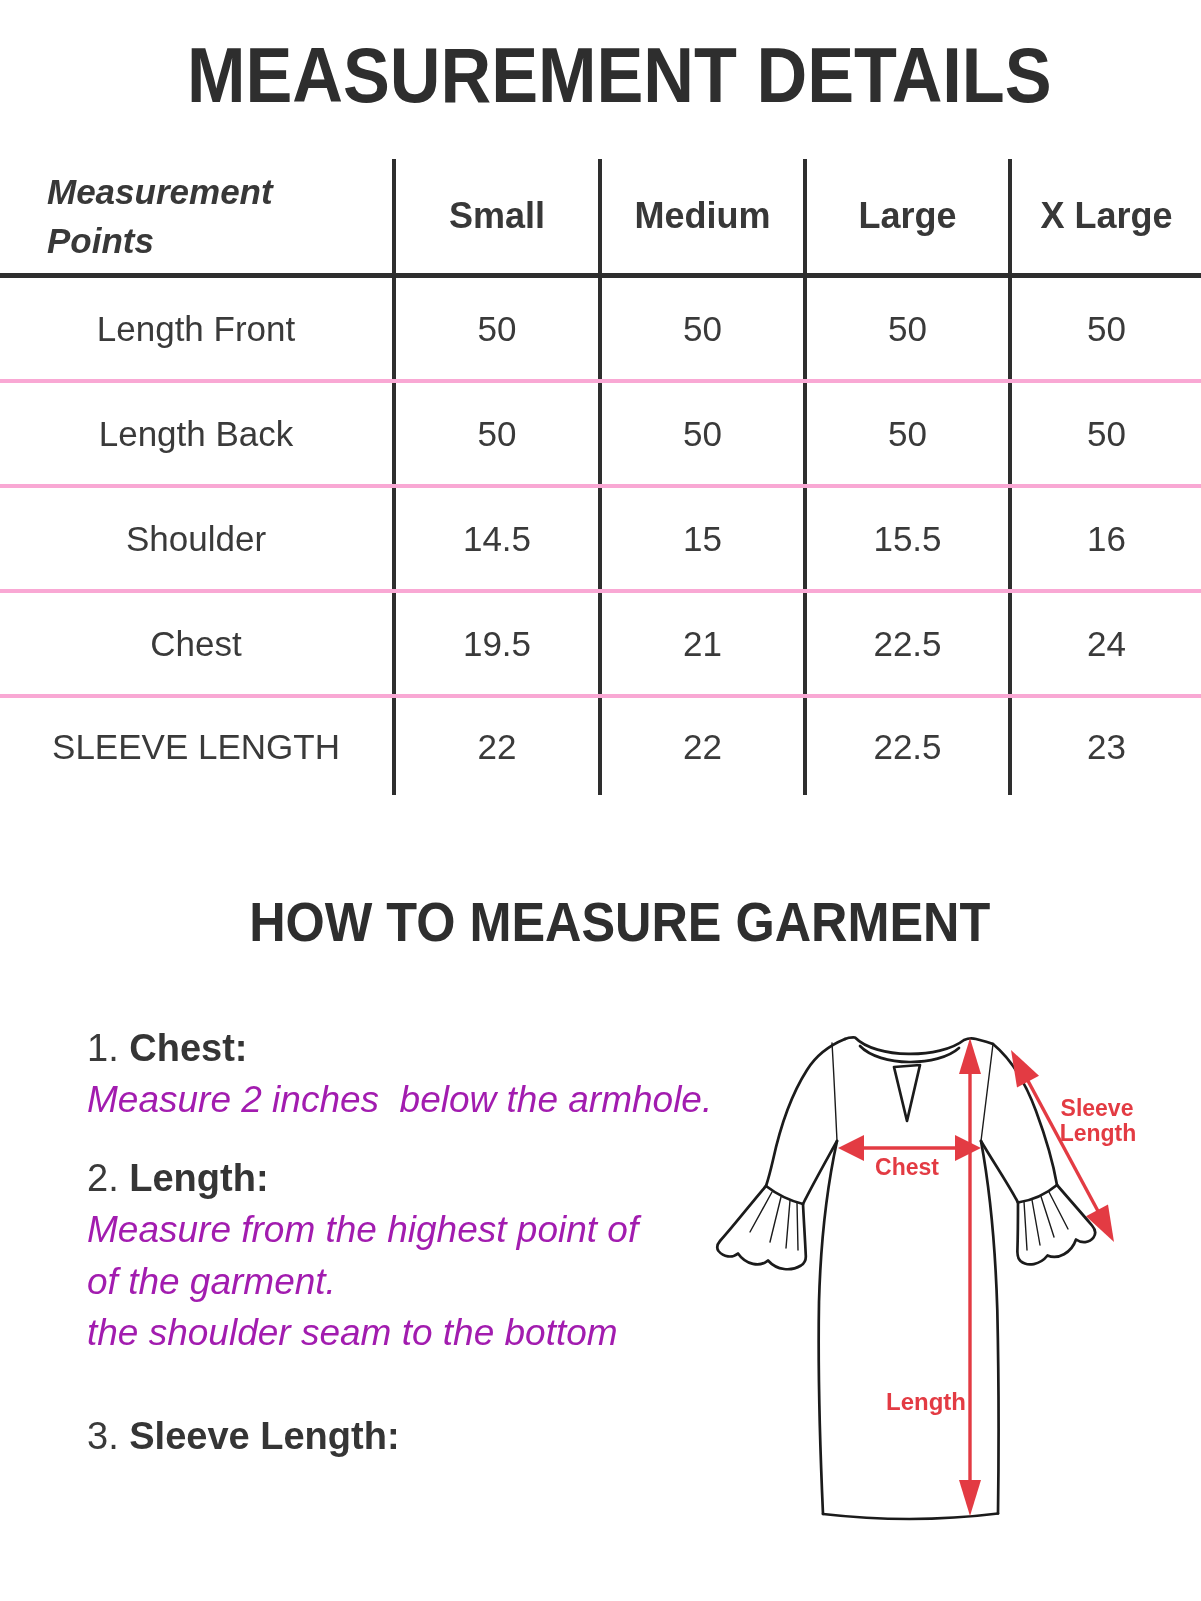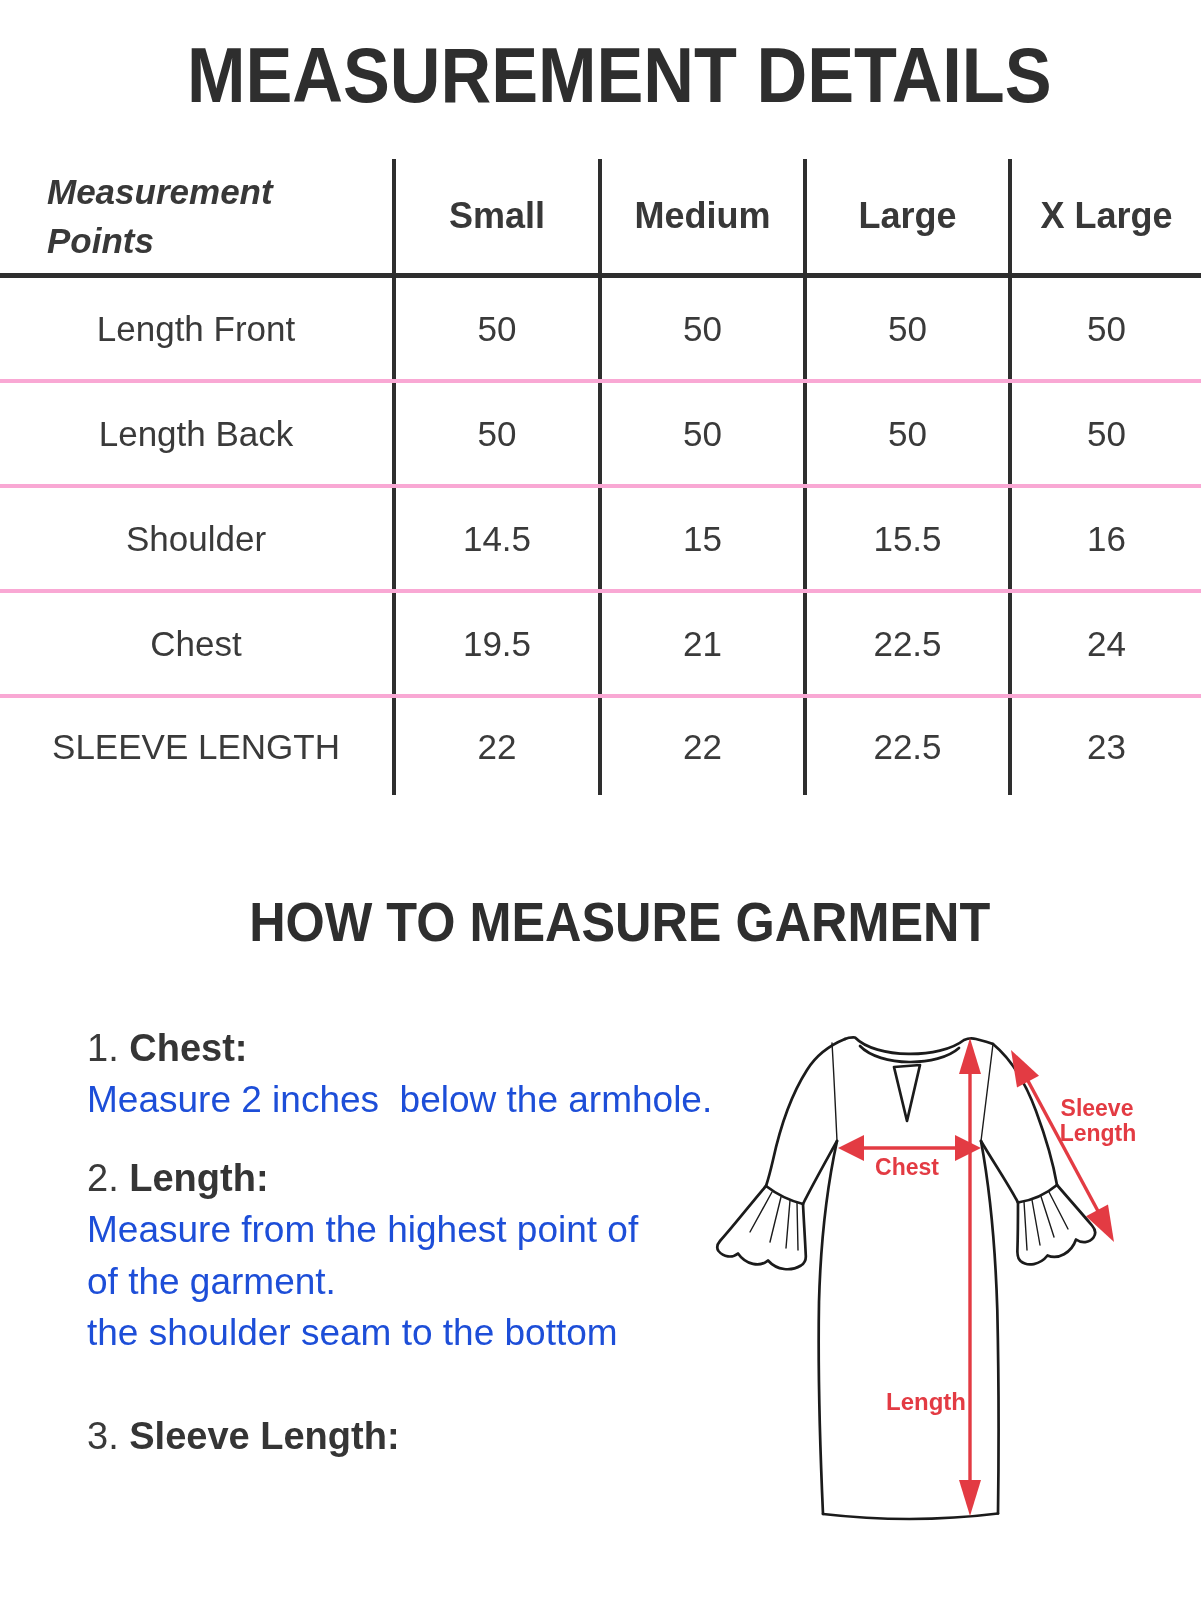--- a/index.html
+++ b/index.html
@@ -17,21 +17,21 @@
   .size-table thead th{height:114px;border-bottom:5px solid #2e2e2e;
         font-size:36px;font-weight:700;color:#383838;vertical-align:middle;text-align:center;}
   .size-table thead th.points{ text-align:left;padding-left:47px;font-size:35px;line-height:49px;font-style:italic;}
   .size-table tbody td{height:101px;font-size:35px;font-weight:400;color:#3a3a3a;
         text-align:center;vertical-align:middle;}
   .size-table tbody tr:not(:last-child) td{border-bottom:4px solid #f9a8d4;}
   .size-table tbody tr:last-child td{height:97px;}
   .instr{position:absolute;left:63px;margin-left:24px;}
   .instr-head{font-size:38px;line-height:52px;color:#3a3a3a;white-space:pre;}
   .instr-head b{font-weight:700;color:#353535;}
-  .instr-line{font-size:37px;line-height:51.5px;color:#1d4ed8;white-space:pre;}
+  .instr-line{font-size:37px;line-height:51.5px;color:#a21caf;white-space:pre;font-style:italic;}
   .garment-svg{position:absolute;left:680px;top:1010px;width:521px;height:560px;}
   .dress-line{fill:none;stroke:#1b1b1b;stroke-width:2.7;stroke-linecap:round;stroke-linejoin:round;}
   .dress-thin{fill:none;stroke:#1b1b1b;stroke-width:1.4;stroke-linecap:round;}
   .arrow-shaft{fill:none;stroke-linecap:butt;}
   .red-label{font-family:"Liberation Sans",sans-serif;font-weight:700;}
 </style>
 </head>
 <body>
 
 <div class="page">

